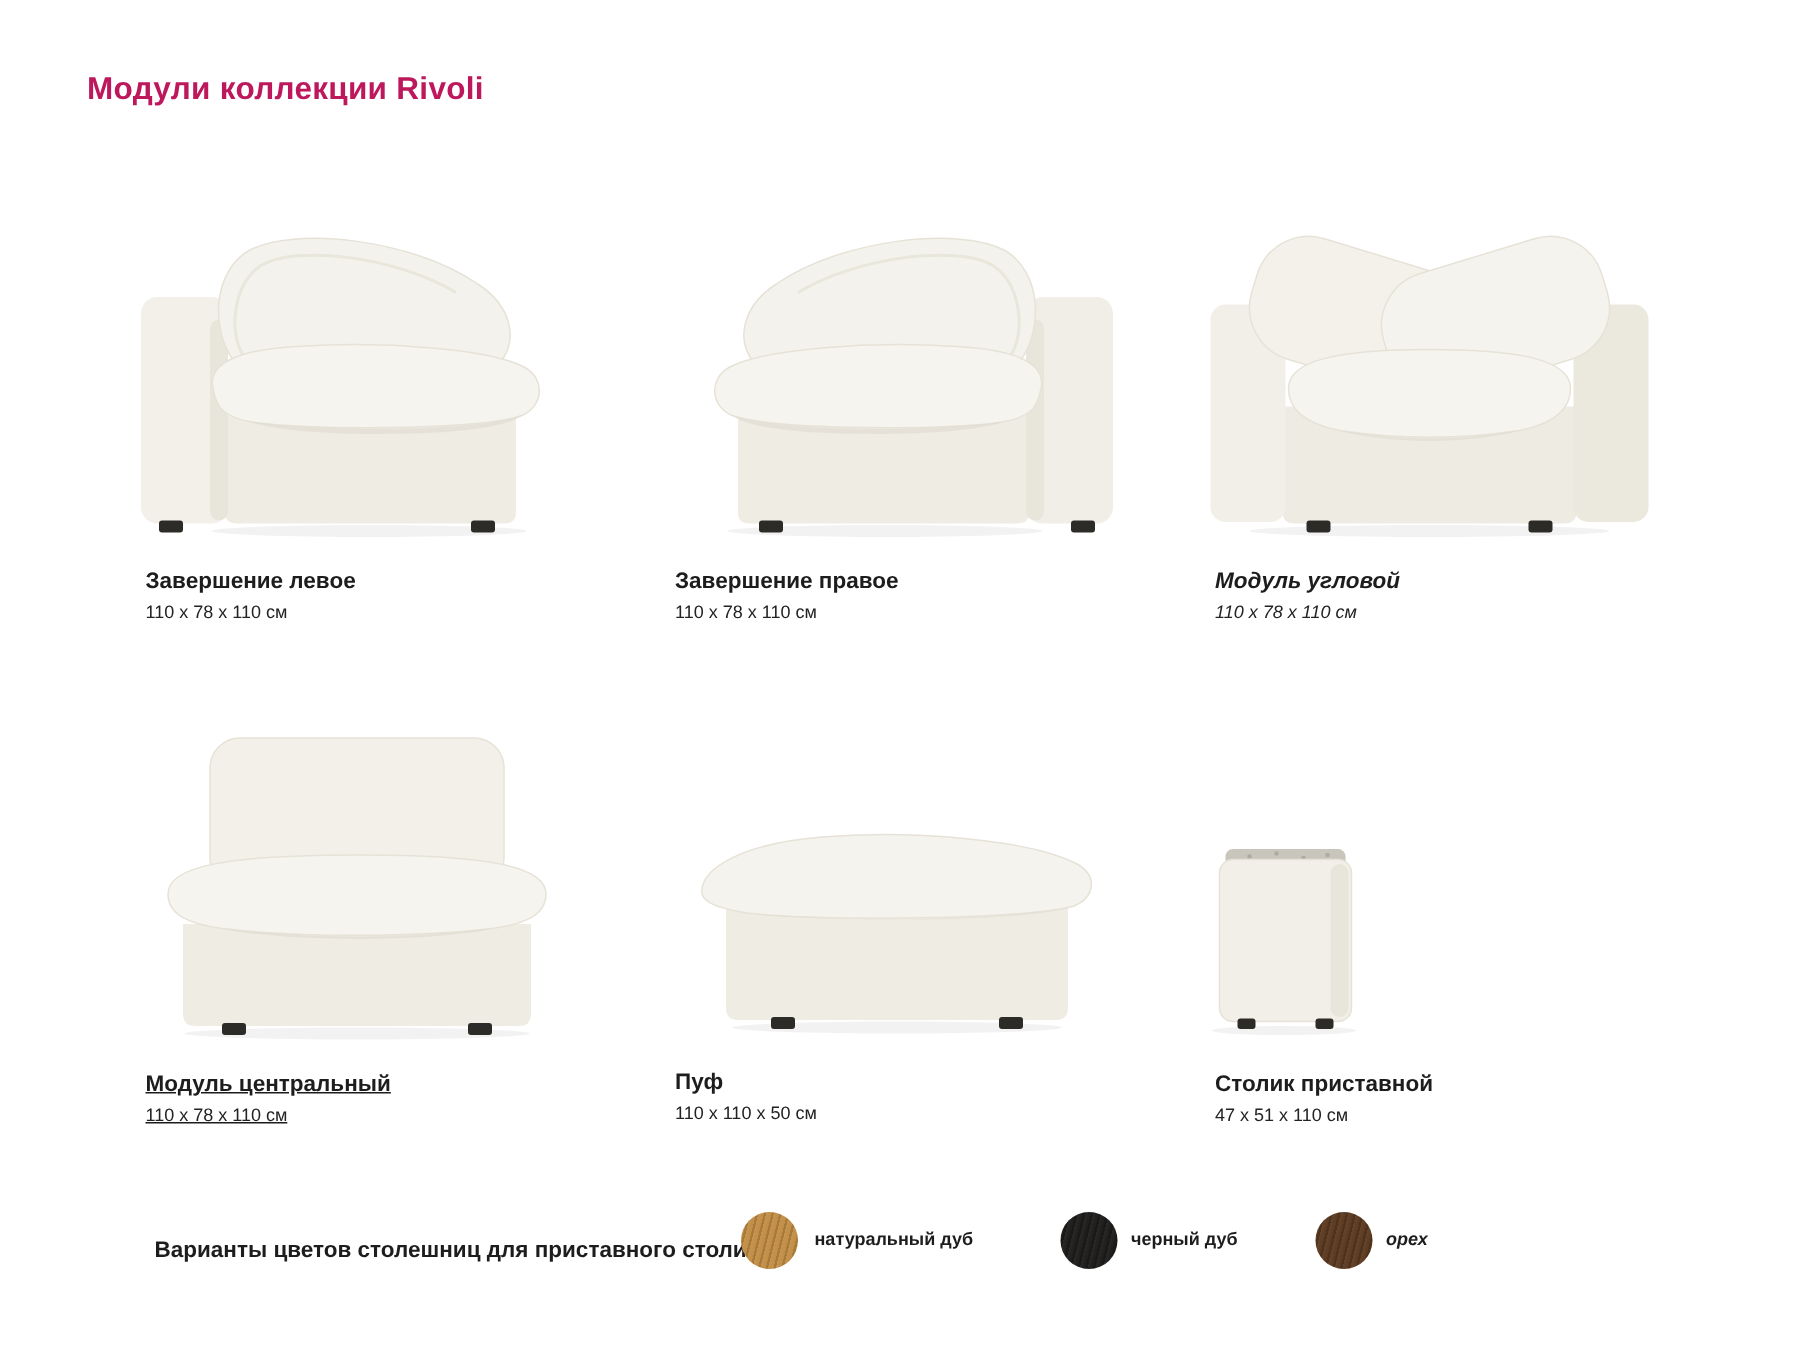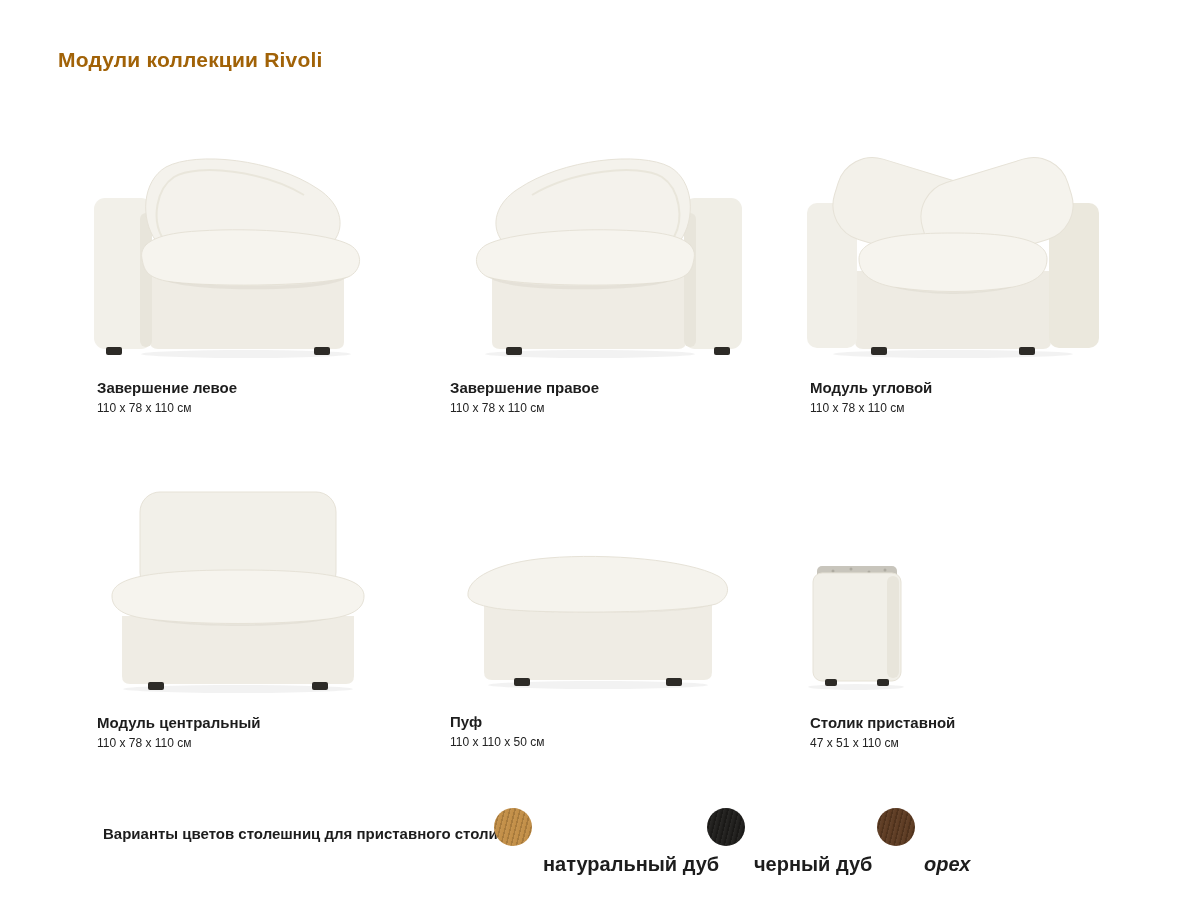--- a/index.html
+++ b/index.html
@@ -2,52 +2,52 @@
 <html><head>
 <meta charset="utf-8">
 <style>
   html,body{margin:0;padding:0;background:#ffffff;}
   body{
     width:1200px;height:900px;position:relative;overflow:hidden;
     font-family:"Liberation Sans", sans-serif;color:#1c1c1c;
   }
   .page-title{
     position:absolute;left:58px;top:48px;margin:0;
-    font-size:21px;font-weight:600;letter-spacing:.2px;color:#a16207;
+    font-size:21px;font-weight:600;letter-spacing:.2px;color:#be185d;
   }
   .cell{position:absolute;width:330px;}
   .cell .img{width:320px;height:222px;display:block;}
   .cell .caption{margin:15px 0 0 0;}
   .cell .name{margin:0;font-size:15px;font-weight:600;color:#1d1d1d;line-height:21px;}
   .cell .dims{margin:0;font-size:12px;font-weight:400;color:#232323;line-height:21px;}
   .c1{left:78px;top:140px;} .c1 .caption{padding-left:19px;}
   .c2{left:438px;top:140px;} .c2 .caption{padding-left:12px;}
-  .c3{left:793px;top:140px;} .c3 .caption{padding-left:17px;}
-  .c4{left:78px;top:475px;} .c4 .caption{padding-left:19px;}
+  .c3{left:793px;top:140px;} .c3 .caption{padding-left:17px;font-style:italic;}
+  .c4{left:78px;top:475px;} .c4 .caption{padding-left:19px;text-decoration:underline;}
   .c5{left:438px;top:475px;} .c5 .caption{padding-left:12px;margin-top:14px;}
   .c6{left:793px;top:475px;} .c6 .caption{padding-left:17px;}
 
   .legend-label{
     position:absolute;left:103px;top:825px;margin:0;
     font-size:15px;font-weight:600;color:#1d1d1d;
   }
   .swatch{
     position:absolute;width:38px;height:38px;border-radius:50%;
     top:808px;overflow:hidden;
   }
   .swatch::after{
     content:"";position:absolute;inset:0;border-radius:50%;
     background:repeating-linear-gradient(104deg,
       rgba(0,0,0,0.14) 0px, rgba(0,0,0,0.14) 1.5px,
       rgba(255,255,255,0.05) 1.5px, rgba(0,0,0,0) 5px);
   }
   .sw1{left:494px;} .sw2{left:707px;} .sw3{left:877px;}
   .swatch-name{
-    position:absolute;top:853px;margin:0;
-    font-size:20px;font-weight:600;color:#1d1d1d;
+    position:absolute;top:819px;margin:0;
+    font-size:12px;font-weight:600;color:#1d1d1d;
   }
   .sn1{left:543px;} .sn2{left:754px;} .sn3{left:924px;font-style:italic;}
 </style>
 </head>
 <body>
 
 <h1 class="page-title">Модули коллекции Rivoli</h1>
 
 <div class="cell c1">
   <svg class="img" viewBox="0 0 320 220" aria-hidden="true">

